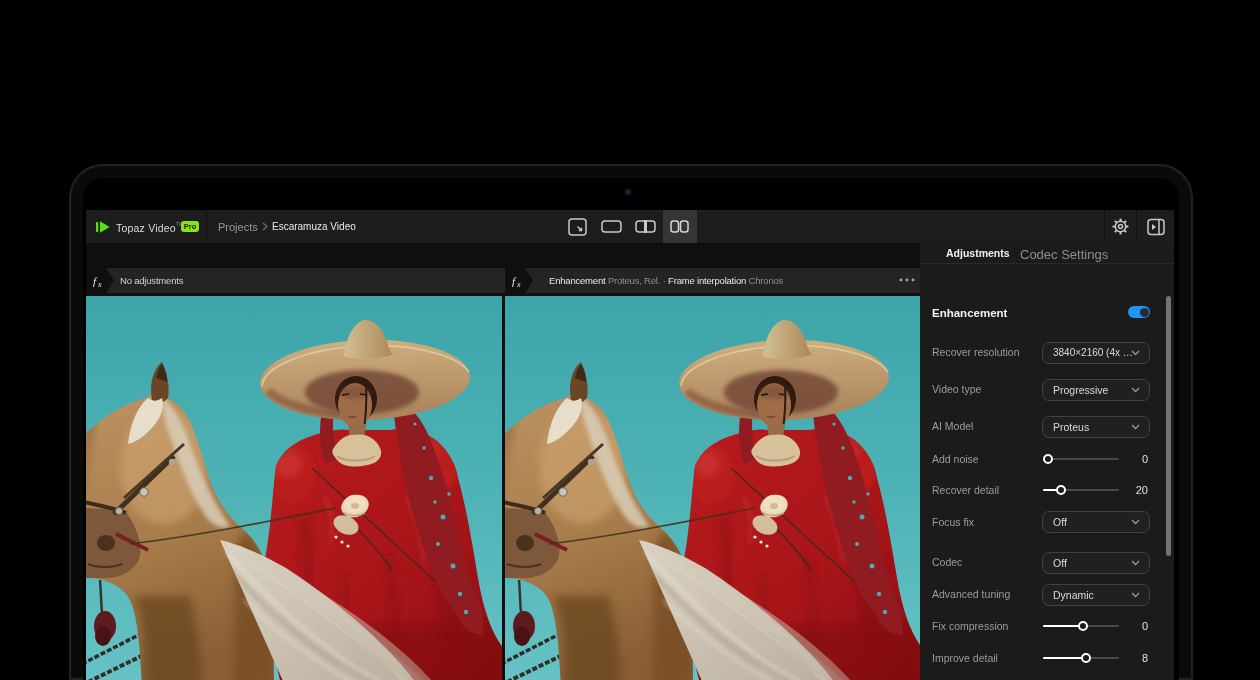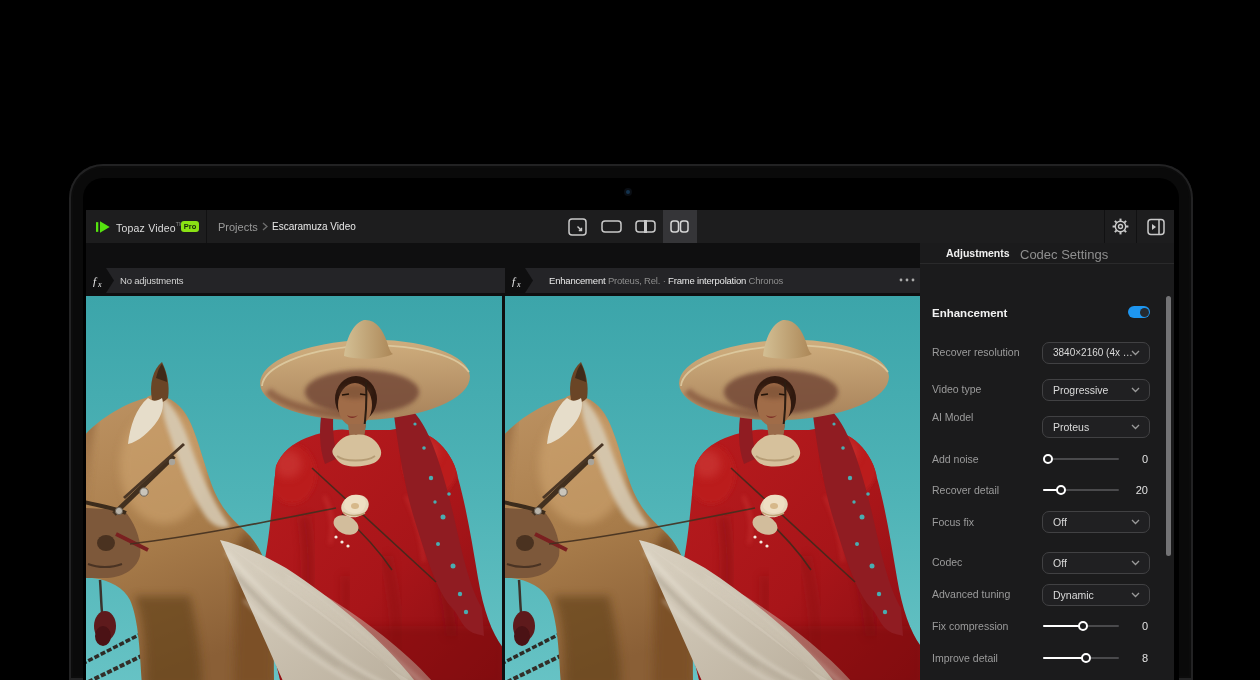--- a/index.html
+++ b/index.html
@@ -333,21 +333,21 @@
     <div class="plabel" style="top:103px">Recover resolution</div>
     <div class="dd" style="top:99px;font-size:10px">3840×2160 (4x …<svg width="9" height="6" viewBox="0 0 9 6">
           <path d="M1 1 L4.5 4.5 L8 1" stroke="#9a9a9a" stroke-width="1.3" fill="none"></path>
         </svg></div>
 
     <div class="plabel" style="top:140px">Video type</div>
     <div class="dd" style="top:136px">Progressive<svg width="9" height="6" viewBox="0 0 9 6">
           <path d="M1 1 L4.5 4.5 L8 1" stroke="#9a9a9a" stroke-width="1.3" fill="none"></path>
         </svg></div>
 
-    <div class="plabel" style="top:168px">AI Model</div>
+    <div class="plabel" style="top:177px">AI Model</div>
     <div class="dd" style="top:173px">Proteus<svg width="9" height="6" viewBox="0 0 9 6">
           <path d="M1 1 L4.5 4.5 L8 1" stroke="#9a9a9a" stroke-width="1.3" fill="none"></path>
         </svg></div>
 
     <div class="plabel" style="top:210px">Add noise</div>
     <div class="track" style="top:215px">
         <div class="knob" style="left:0px"></div>
       </div>
     <div class="val" style="top:210px">0</div>
 

